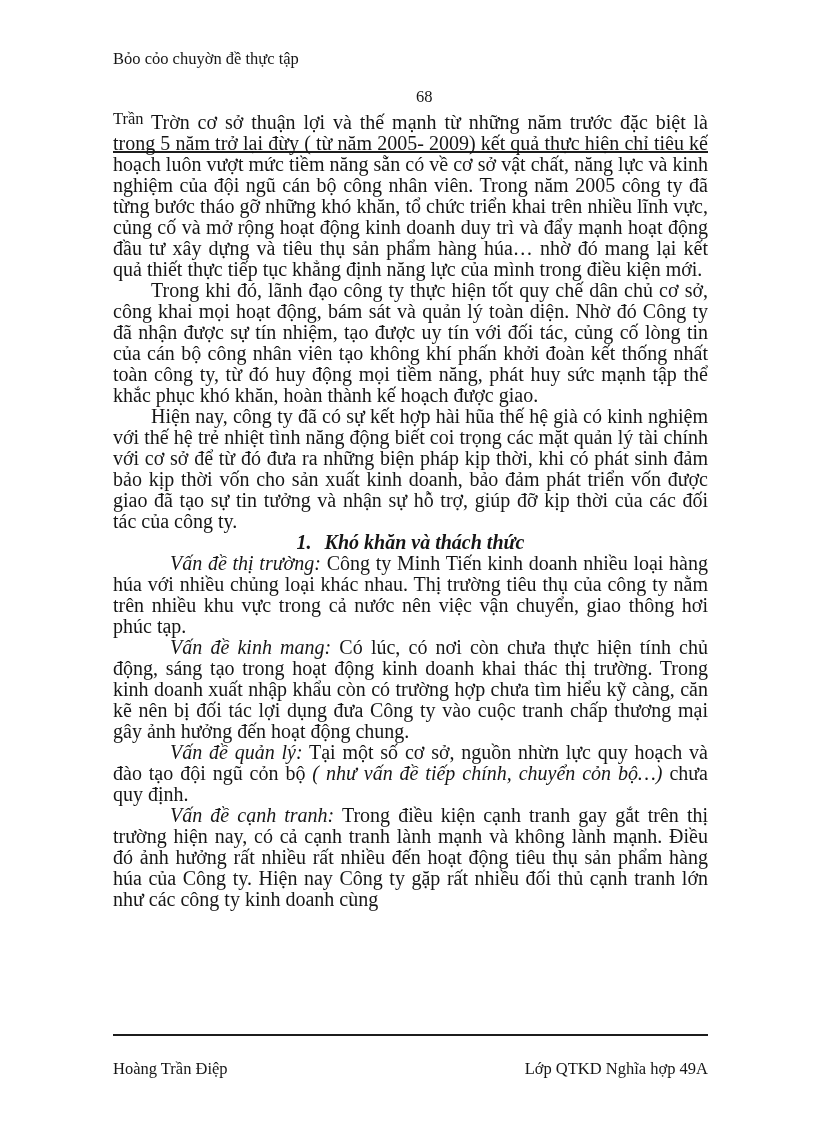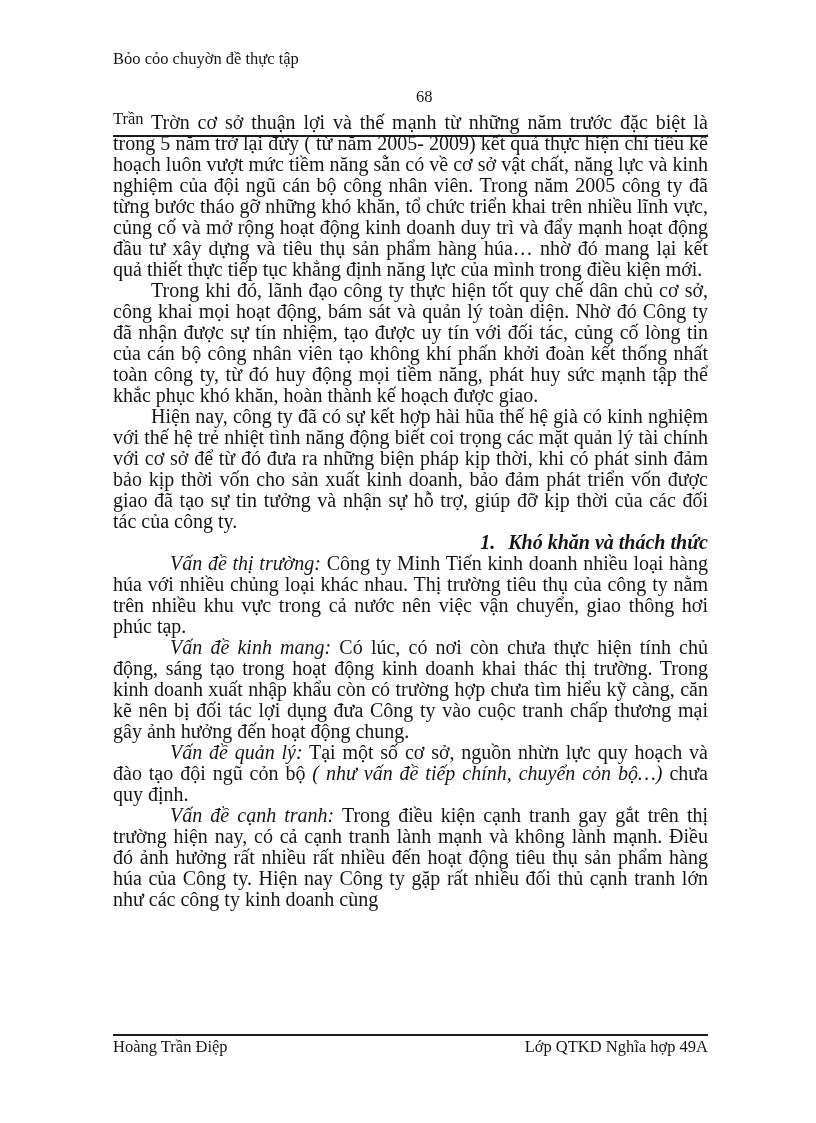--- a/index.html
+++ b/index.html
@@ -19,21 +19,21 @@
     background: #ffffff;
   }
   
   .header {
     position: absolute;
     top: 48px;
     left: 113px;
     right: 108px;
     font-size: 16.5px;
     line-height: 22px;
-    padding-bottom: 5px;
+    padding-bottom: 21px;
     border-bottom: 2px solid #1c1c1c;
   }
   .header-row1 { display: flex; }
   .h-left  { width: 303px; }
   .h-center{ width: 112px; margin-top: 38px; }
   .h-right { flex: 1; }
   
   .content {
     position: absolute;
     top: 112px;
@@ -45,31 +45,31 @@
     line-height: 21px;
     text-align: justify;
   }
   p.para  { text-indent: 38px; }
   p.issue { text-indent: 57px; }
   .lead, .inline-italic { font-style: italic; }
   p.heading {
     font-weight: bold;
     font-style: italic;
     text-indent: 0;
-    text-align: right;
+    text-align: center;
   }
   .h-num { margin-right: 13px; }
   
   .footer {
     position: absolute;
     left: 113px;
     right: 108px;
     top: 1034px;
     border-top: 2px solid #1c1c1c;
-    padding-top: 0;
+    padding-top: 22px;
     display: flex;
     justify-content: space-between;
     font-size: 16.5px;
     line-height: 22px;
   }
 </style>
 </head>
 <body>
 
 <div class="page">

